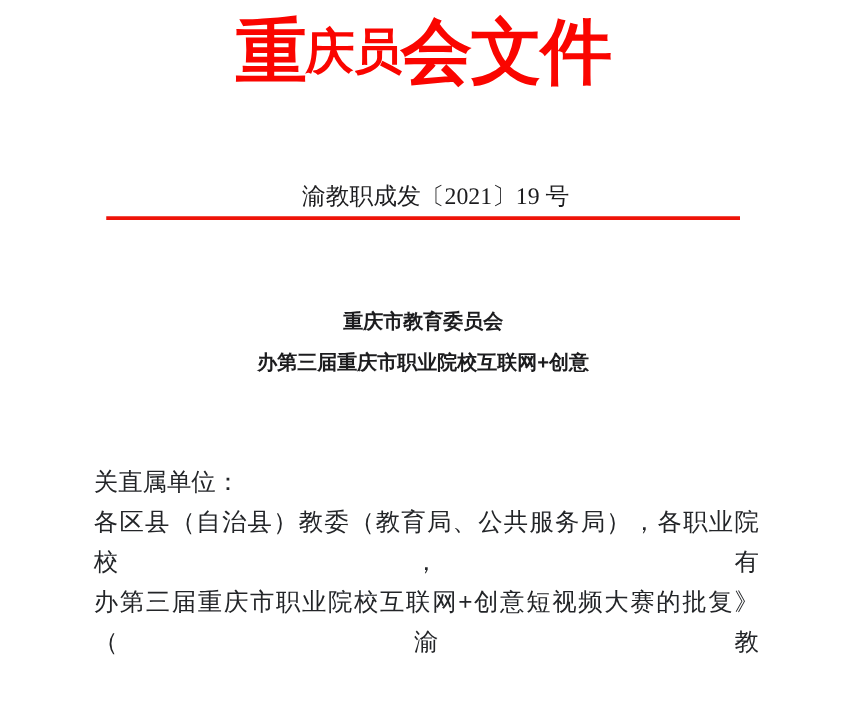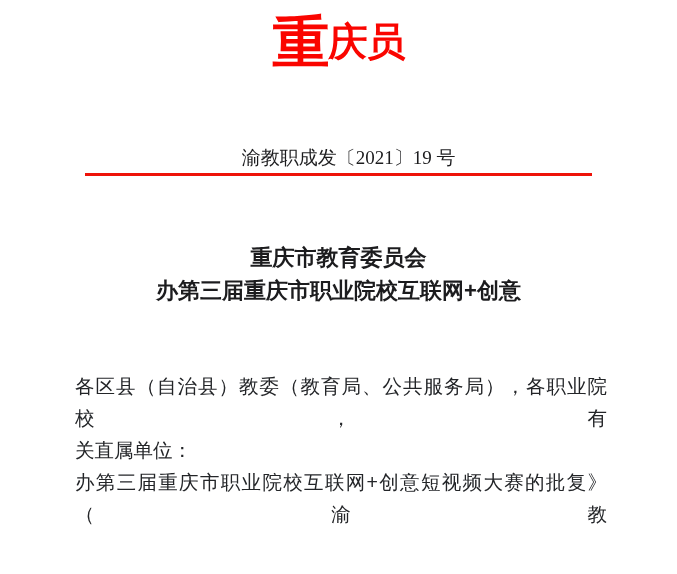--- a/index.html
+++ b/index.html
@@ -56,21 +56,21 @@
     background: #ee1309;
   }
   
   .doc-title {
     position: absolute;
     top: 241px;
     left: 0;
     width: 100%;
     text-align: center;
     font-weight: bold;
-    font-size: 22px;
+    font-size: 16px;
     line-height: 33px;
     color: #1c1c1e;
   }
   
   .body-text {
     position: absolute;
     top: 370px;
     left: 75px;
     width: 532px;
     font-size: 19.5px;
@@ -84,31 +84,32 @@
 </style>
 </head>
 <body>
 
 <div class="page">
 
   <div class="masthead">
     <span class="seg-lg">重</span>
     <span class="seg-sm">庆</span>
     <span class="seg-sm">员</span>
+    <span class="seg-lg">会文件</span>
   </div>
 
   <div class="doc-number">渝教职成发〔2021〕19 号</div>
 
   <div class="divider"></div>
 
   <div class="doc-title">
     <div>重庆市教育委员会</div>
     <div>办第三届重庆市职业院校互联网+创意</div>
   </div>
 
   <div class="body-text">
+    <div class="line short">关直属单位：</div>
     <div class="line">各区县（自治县）教委（教育局、公共服务局），各职业院校，有</div>
-    <div class="line short">关直属单位：</div>
     <div class="line">办第三届重庆市职业院校互联网+创意短视频大赛的批复》（渝教</div>
 
   </div>
 
 </div>
 
 </body></html>

